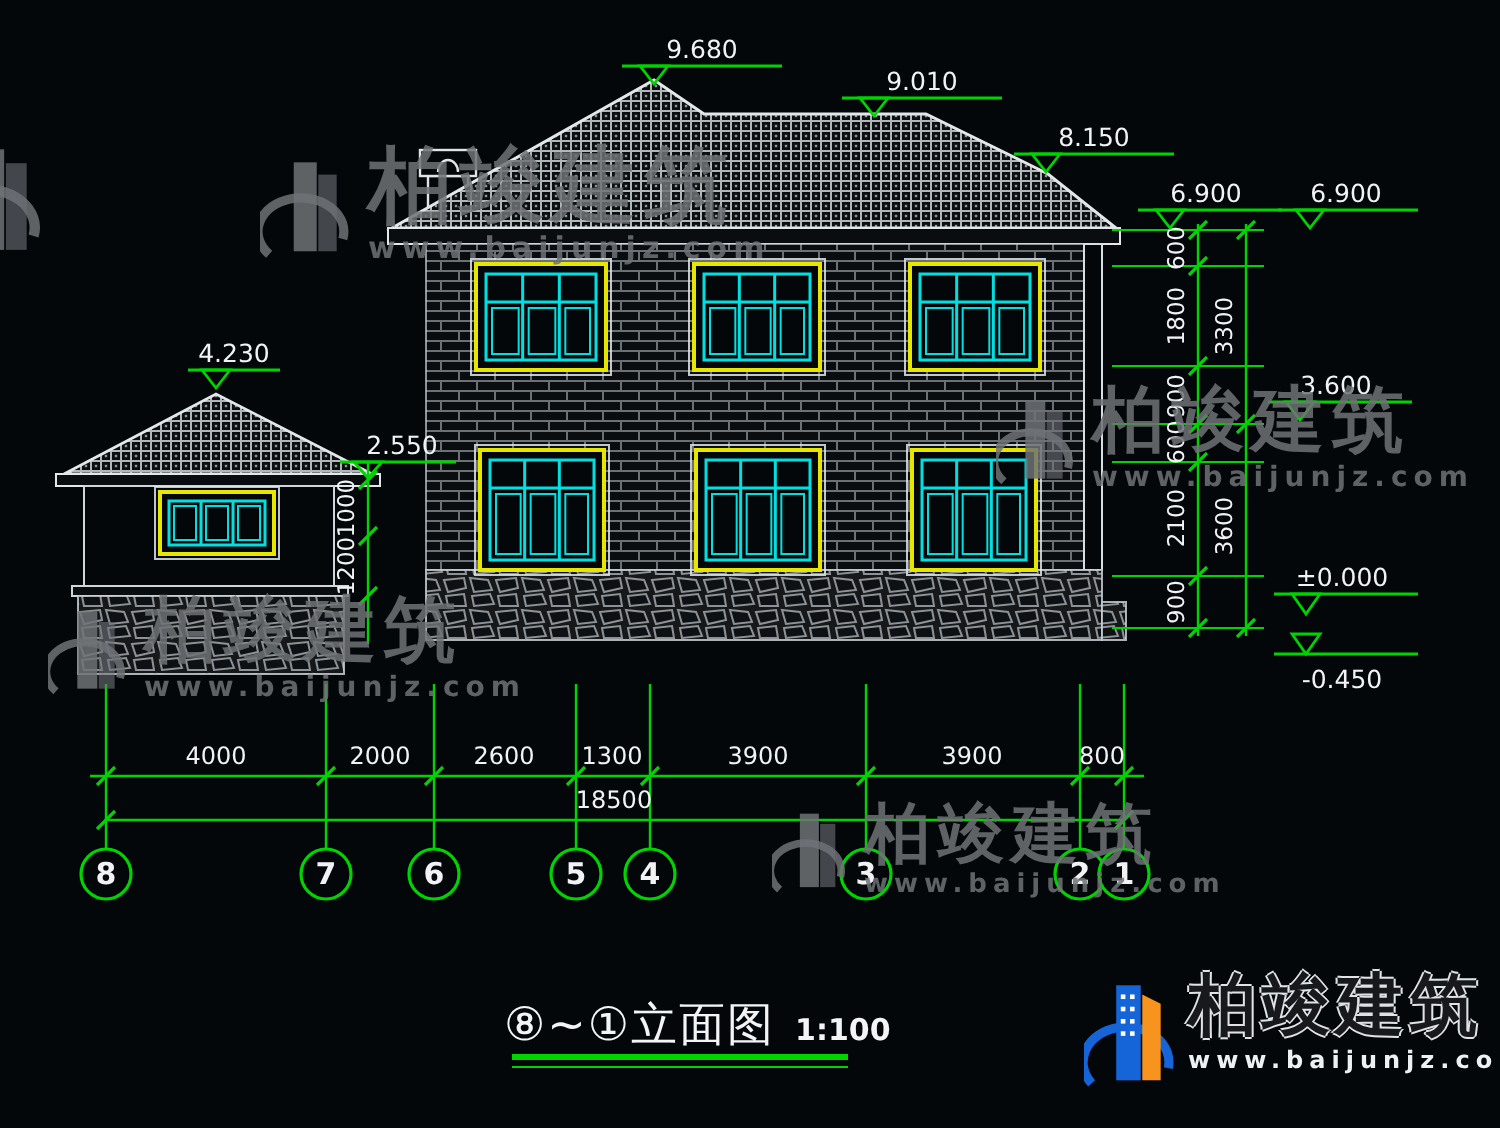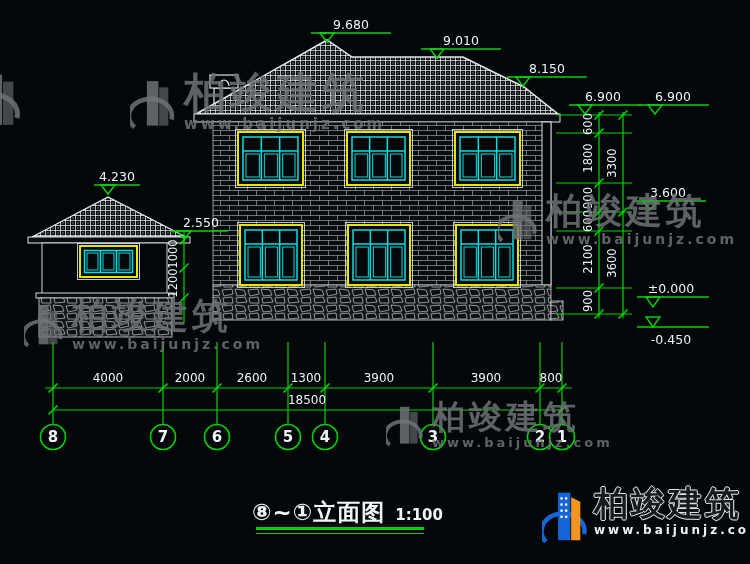--- a/index.html
+++ b/index.html
@@ -11,21 +11,21 @@
   .wm .txt{display:flex;flex-direction:column;line-height:1;}
   .wm .brand{font-weight:bold;letter-spacing:4px;}
   .wm .url{font-weight:bold;letter-spacing:3px;margin-top:3px;}
   #wm-topleft{left:130px;top:72px;}   #wm-topleft .brand{font-size:42px;}  #wm-topleft .url{font-size:15px;}
   #wm-midright{left:498px;top:193px;} #wm-midright .brand{font-size:36px;} #wm-midright .url{font-size:14px;}
   #wm-midleft{left:24px;top:298px;}   #wm-midleft .brand{font-size:36px;}  #wm-midleft .url{font-size:14px;}
   #wm-bottom{left:386px;top:400px;}   #wm-bottom .brand{font-size:33px;}   #wm-bottom .url{font-size:13px;}
   #wm-edge{left:-30px;top:64px;}
   .wm .logo{margin-right:8px;flex:0 0 auto;}
   #titleblock{position:absolute;left:252px;top:497px;z-index:3;color:#f2f4f6;display:flex;align-items:baseline;}
-  #title-text{font-size:23px;font-weight:bold;letter-spacing:1px;text-align:center;}
+  #title-text{font-size:23px;font-weight:normal;letter-spacing:1px;text-align:center;}
   #title-scale{font-size:15px;font-weight:bold;margin-left:10px;}
   #title-underline1{position:absolute;left:256px;top:527px;width:168px;height:3px;z-index:3;}
   #title-underline2{position:absolute;left:256px;top:533px;width:168px;height:1px;z-index:3;}
   #footer-logo{position:absolute;left:542px;top:486px;z-index:4;display:flex;align-items:flex-start;}
   #footer-logo .txt{display:flex;flex-direction:column;line-height:1;margin-left:6px;}
   #footer-logo .brand{font-size:34px;font-weight:bold;letter-spacing:3px;color:#17191d;
       text-shadow:-1px 0 #dfe3e7,1px 0 #dfe3e7,0 -1px #dfe3e7,0 1px #dfe3e7;}
   #footer-logo .url{font-size:12px;font-weight:bold;letter-spacing:3px;color:#eef1f3;margin-top:4px;}
 </style>
 </head>

